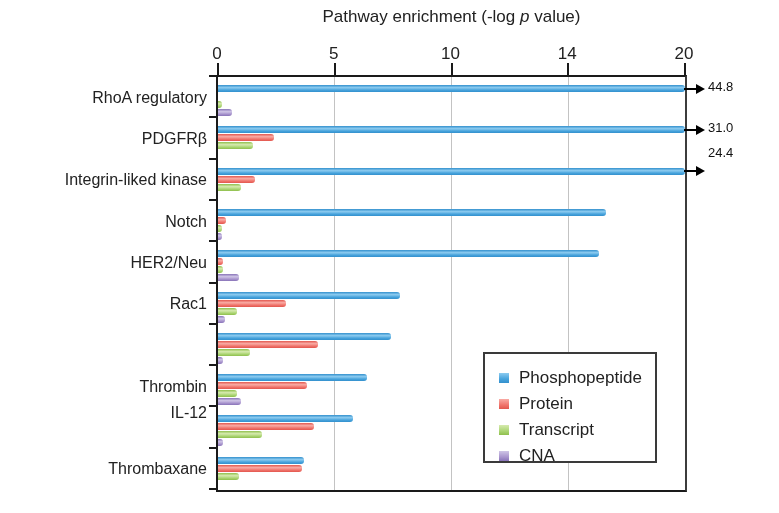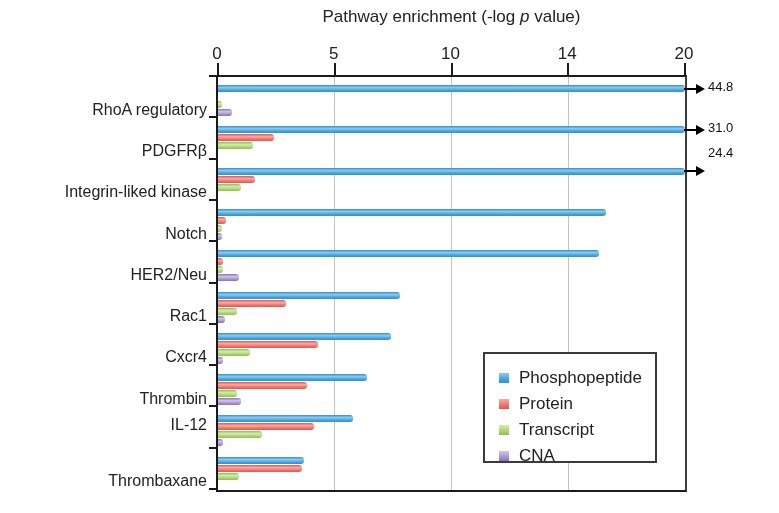--- a/index.html
+++ b/index.html
@@ -16,21 +16,21 @@
     position:absolute;left:216px;top:75px;width:471px;height:417px;
     box-sizing:border-box;background:#ffffff;
     border-style:solid;border-width:2px 2px 2px 2px;
     border-color:#1a1a1a #3c3c3c #1a1a1a #1a1a1a;
   }
   .gridline{position:absolute;top:0;bottom:0;width:1px;background:#c3c3c3;}
   .bar{position:absolute;left:0;height:7px;border-radius:0 3px 3px 0;}
   .top-tick{position:absolute;width:2px;height:12px;background:#1a1a1a;}
   .tick-label{position:absolute;top:44px;width:50px;text-align:center;font-size:17px;color:#222;}
   .left-tick{position:absolute;width:8px;height:2px;background:#1a1a1a;}
-  .cat-label{position:absolute;left:0;width:207px;text-align:right;font-size:16px;color:#222;white-space:nowrap;margin-top:12px;}
+  .cat-label{position:absolute;left:0;width:207px;text-align:right;font-size:16px;color:#222;white-space:nowrap;}
   .arrow-shaft{position:absolute;width:13px;height:2px;background:#000;}
   .arrow-head{position:absolute;width:0;height:0;border-top:5px solid transparent;
     border-bottom:5px solid transparent;border-left:9px solid #000;}
   .arrow-label{position:absolute;font-size:13px;color:#111;white-space:nowrap;}
   #legend{
     position:absolute;left:483px;top:352px;width:174px;height:111px;box-sizing:border-box;
     background:#ffffff;border:2px solid #3a3a3a;z-index:5;padding:11px 0 0 14px;
   }
   .legend-item{display:flex;align-items:center;height:26px;}
   .legend-swatch{width:10px;height:10px;margin-right:10px;flex:0 0 auto;}
@@ -126,21 +126,20 @@
     <div class="left-tick" style="left: 209px; top: 364.1px;"></div>
     <div class="left-tick" style="left: 209px; top: 405.4px;"></div>
     <div class="left-tick" style="left: 209px; top: 446.7px;"></div>
     <div class="left-tick" style="left: 209px; top: 488px;"></div>
     <div class="cat-label" style="top: 88.65px;">RhoA regulatory</div>
     <div class="cat-label" style="top: 129.95px;">PDGFRβ</div>
     <div class="cat-label" style="top: 212.55px;">Notch</div>
     <div class="cat-label" style="top: 171.25px;">Integrin-liked kinase</div>
     <div class="cat-label" style="top: 253.85px;">HER2/Neu</div>
     <div class="cat-label" style="top: 295.15px;">Rac1</div>
-    <div class="cat-label" style="top: 336.45px;">Cxcr4</div>
     <div class="cat-label" style="top: 377.75px;">Thrombin</div>
     <div class="cat-label" style="top: 404px;">IL-12</div>
     <div class="cat-label" style="top: 460.35px;">Thrombaxane</div>
     <div class="arrow-shaft" style="left: 684px; top: 87.5px;"></div>
     <div class="arrow-head" style="left: 696px; top: 83.5px;"></div>
     <div class="arrow-label" style="left: 708px; top: 78.5px;">44.8</div>
     <div class="arrow-shaft" style="left: 684px; top: 128.8px;"></div>
     <div class="arrow-head" style="left: 696px; top: 124.8px;"></div>
     <div class="arrow-label" style="left: 708px; top: 119.8px;">31.0</div>
     <div class="arrow-shaft" style="left: 684px; top: 170.1px;"></div>

